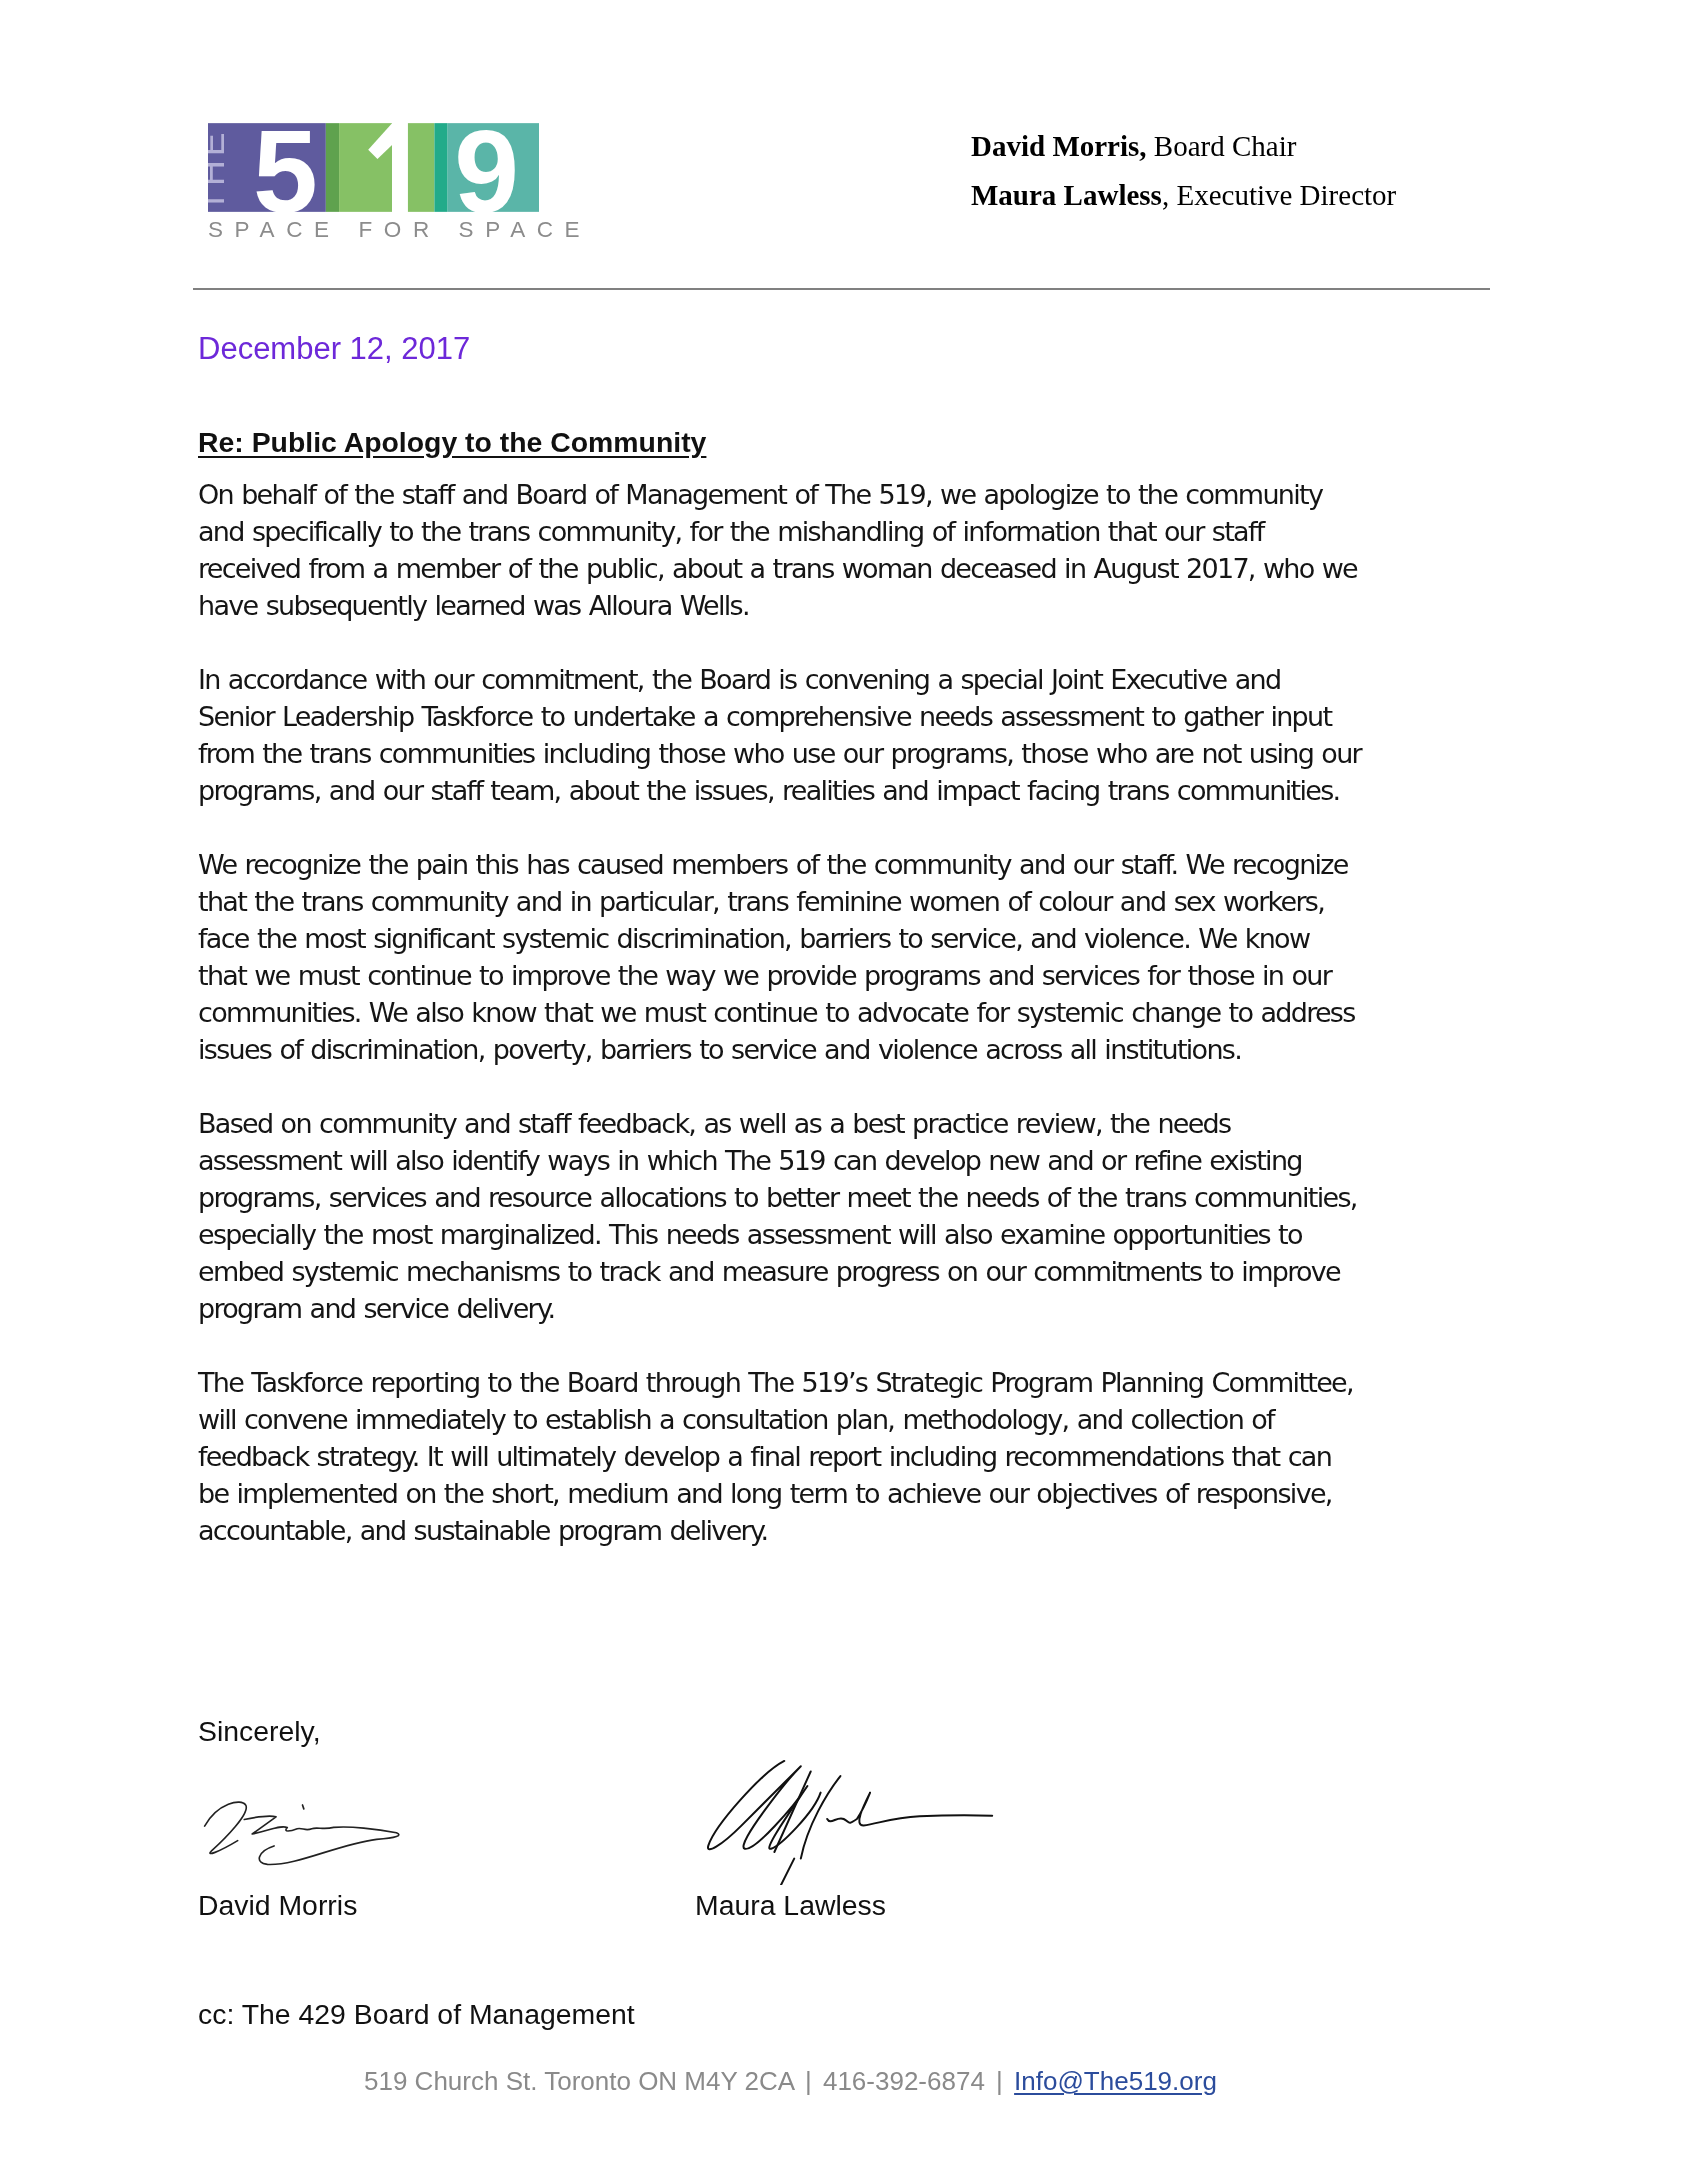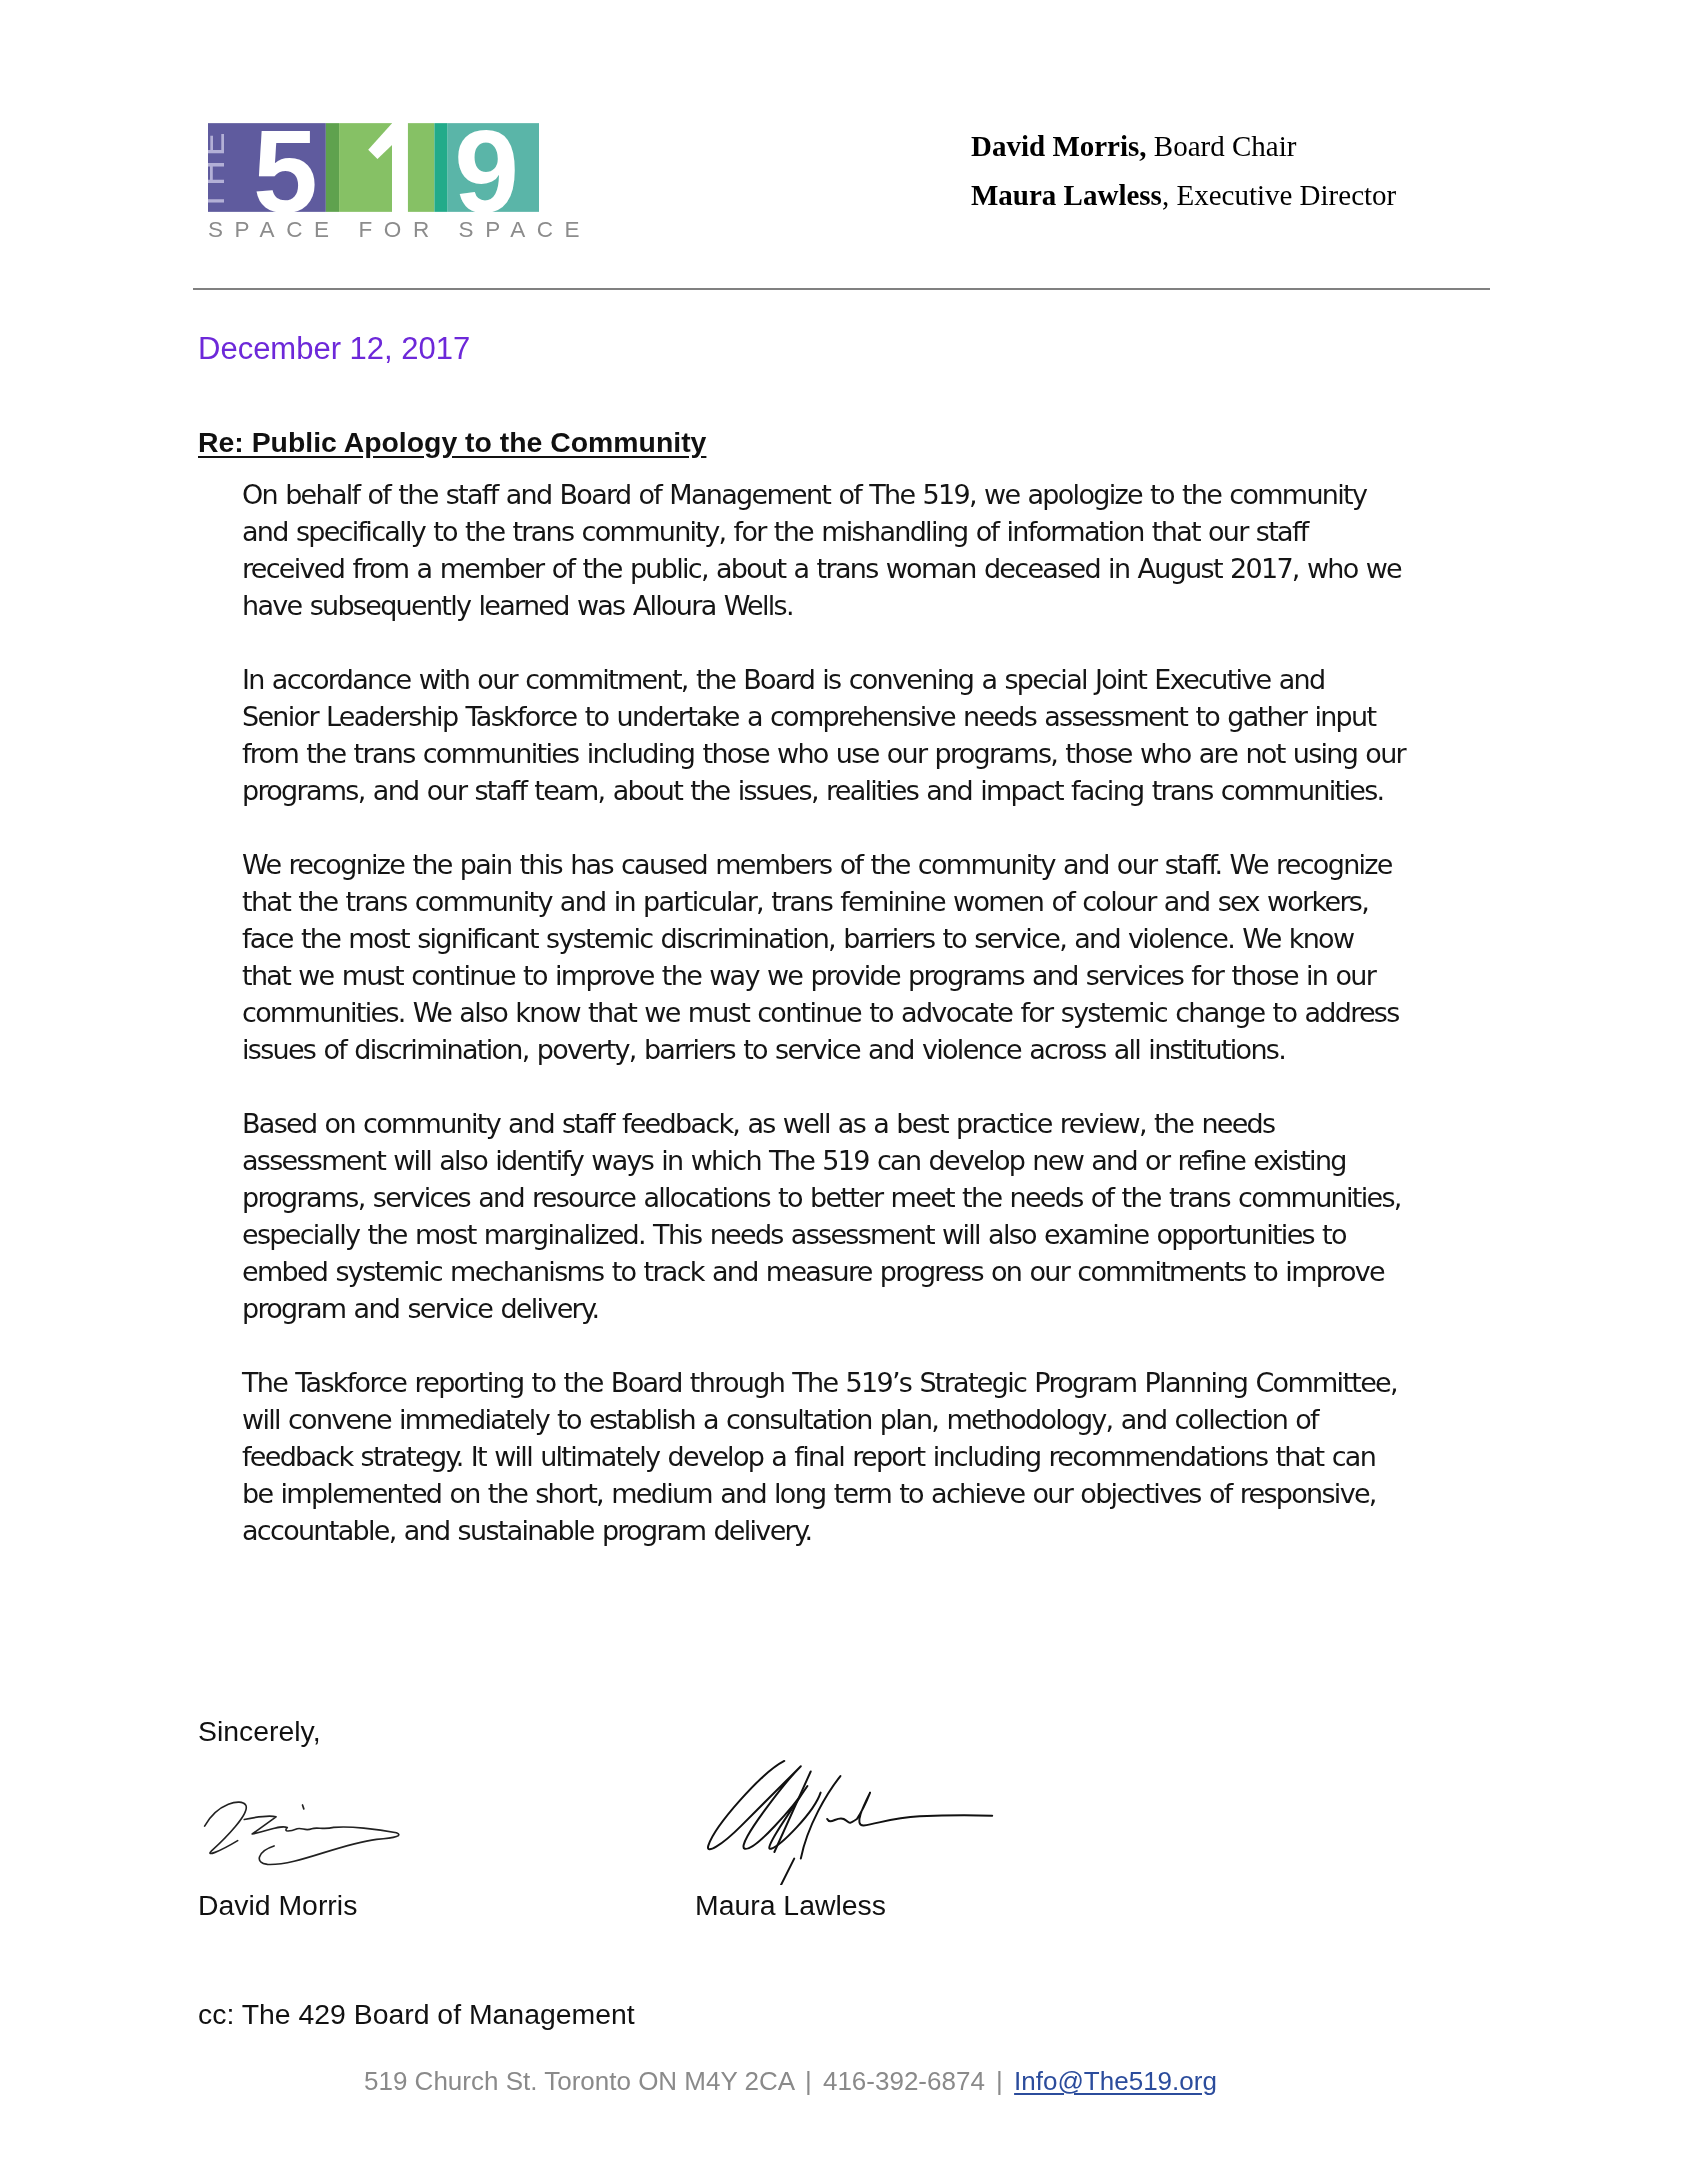--- a/index.html
+++ b/index.html
@@ -89,21 +89,20 @@
       position: absolute;
       left: 198px;
       top: 476px;
       width: 1310px;
       font-family: "DejaVu Sans", sans-serif;
       font-size: 27px;
       line-height: 37px;
       letter-spacing: -1.7px;
       word-spacing: 1.3px;
       color: #151515;
-      margin-left: 44px;
     }
     .body p {
       margin: 0 0 37px 0;
       white-space: pre-line;
     }
 
     
     .closing {
       position: absolute;
       left: 198px;

